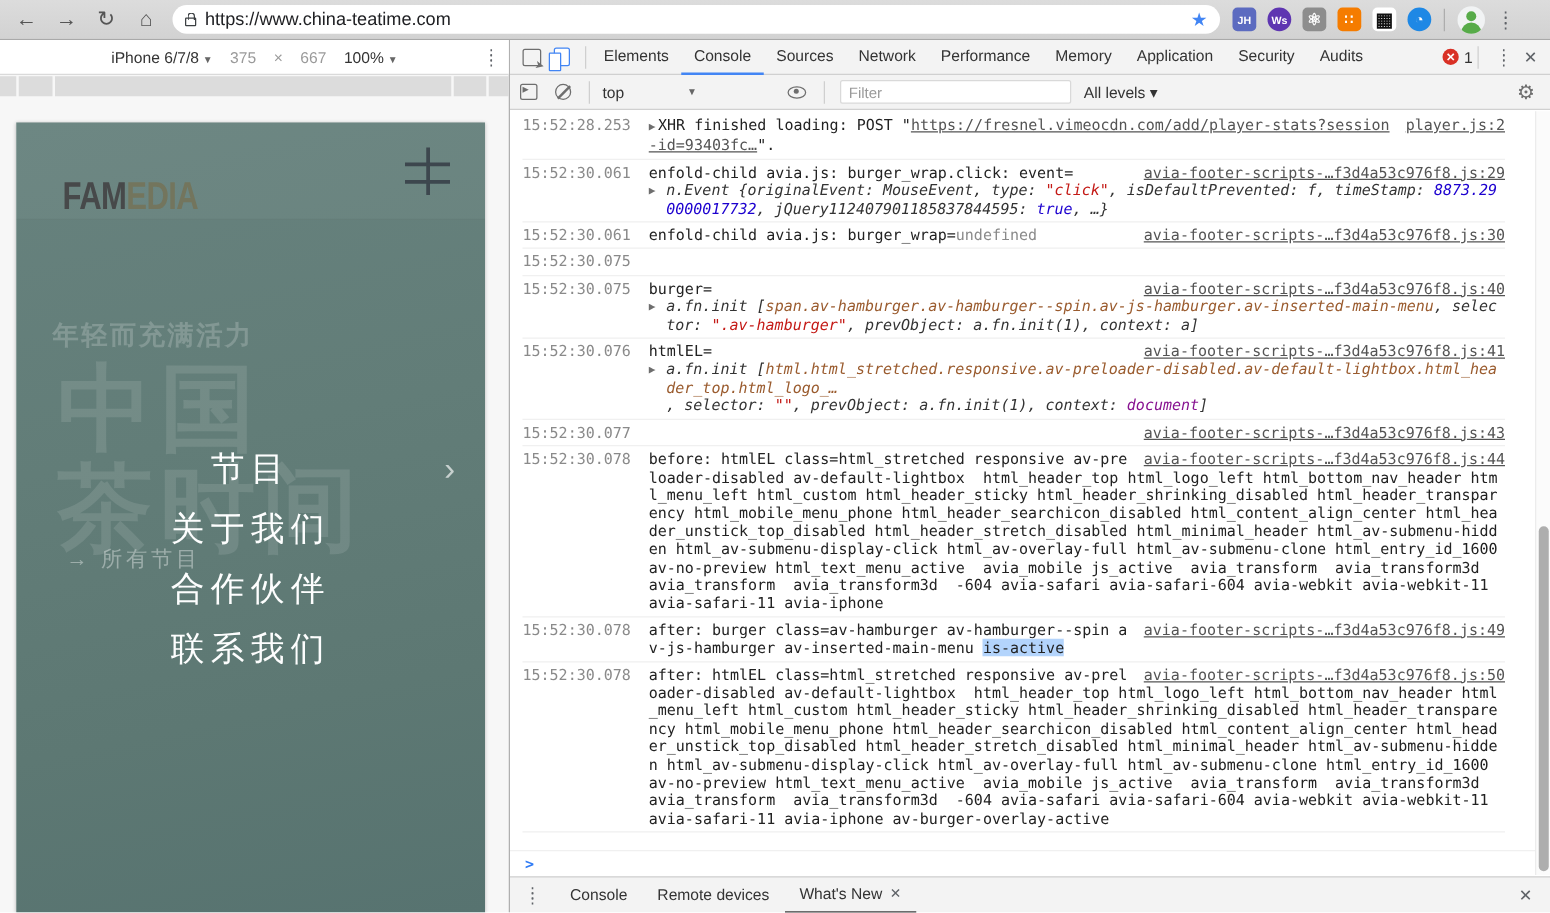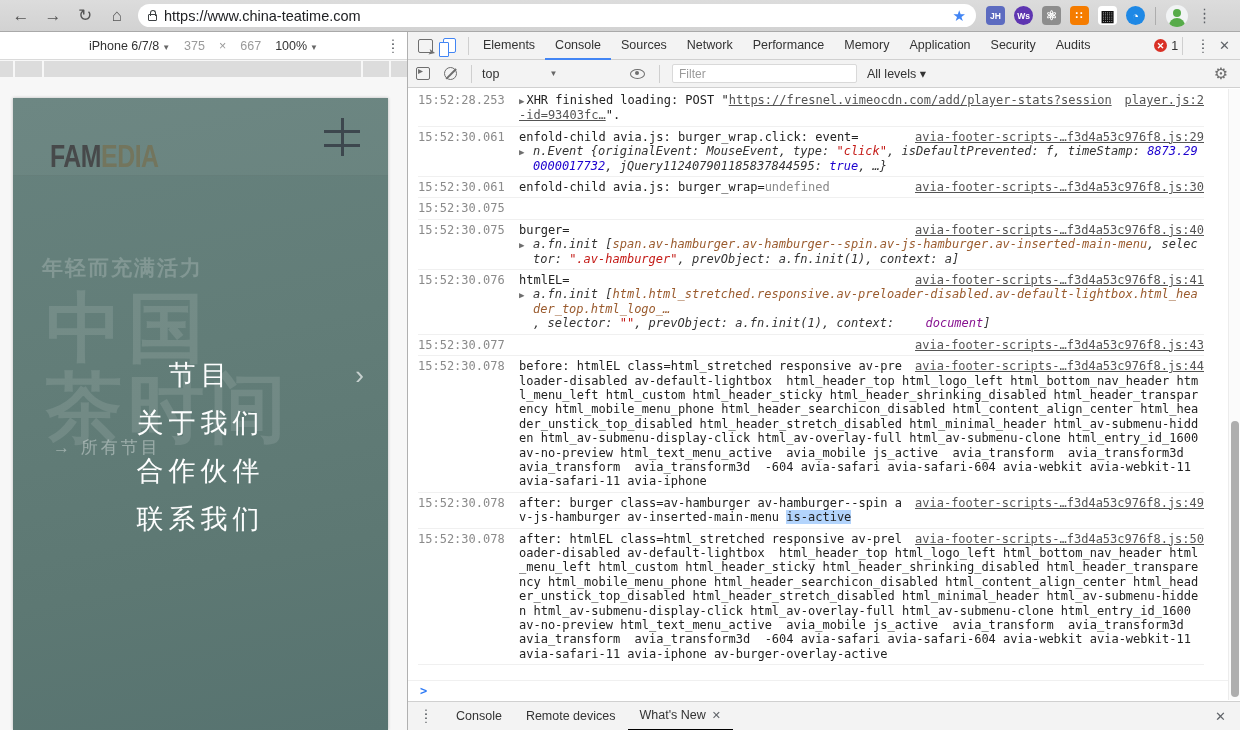--- a/index.html
+++ b/index.html
@@ -109,36 +109,36 @@
   .msg { display:flex; border-bottom:1px solid #f0f0f0; padding:3px 0; }
   .ts { color:#8a8a8a; width:88px; flex:none; margin-right:13px; }
   .mbody { flex:1; white-space:pre-wrap; word-break:break-all; }
   .srclink { float:right; color:#545454; text-decoration:underline; margin-left:8px; }
   .tk-lnk { color:#545454; text-decoration:underline; }
   .tk-str { color:#c41a16; font-style:italic; }
   .tk-num { color:#1c00cf; font-style:italic; }
   .tk-i { font-style:italic; color:#333; }
   .tk-fn { font-style:italic; color:#333; }
   .tk-node { color:#9a5b2e; font-style:italic; }
-  .tk-doc { color:#881391; font-style:italic;margin-left:24px; }
+  .tk-doc { color:#881391; font-style:italic; }
   .tk-hl { background:#b3d4fc; }
   .tk-mut { color:#8a8a8a; }
   .hcaret { color:#6e6e6e; font-size:9px; margin-right:2px; }
   .sub { position:relative; padding-left:14px; }
   .sub .scaret { position:absolute; left:0; top:1px; color:#6e6e6e; font-size:9px; }
 
   .prompt { height:21px; border-top:1px solid #f0f0f0; display:flex; align-items:center; padding-left:12px;
     font-family:"DejaVu Sans Mono",monospace; }
   .prompt span { color:#2f7bf5; font-weight:bold; font-size:12px; }
 
   .drawer { height:29px; background:#f3f3f3; border-top:1px solid #d0d0d0; display:flex; align-items:center;
     padding:0 8px; font-size:12.5px; color:#333; }
   .dr-kebab { color:#5f6368; font-size:12px; line-height:4px; margin:0 12px 0 4px; }
   .dr-tab { padding:0 12px; height:29px; line-height:28px; display:flex; align-items:center; gap:6px; }
-  .dr-tab.active { border-bottom:2px solid #000000; }
+  .dr-tab.active { border-bottom:2px solid #404040; }
   .dr-x { color:#5f6368; font-size:11px; }
   .dr-close { margin-left:auto; color:#5f6368; font-size:13px; margin-right:6px; }
 
   .scrolltrack { position:absolute; right:0; top:57px; bottom:30px; width:12px; background:#fbfbfb; border-left:1px solid #ececec; }
   .scrollthumb { position:absolute; left:2px; width:8px; border-radius:4px; background:#aeaeae; top:332px; height:276px; }
 </style>
 </head>
 <body>
 
 <div class="topbar">

